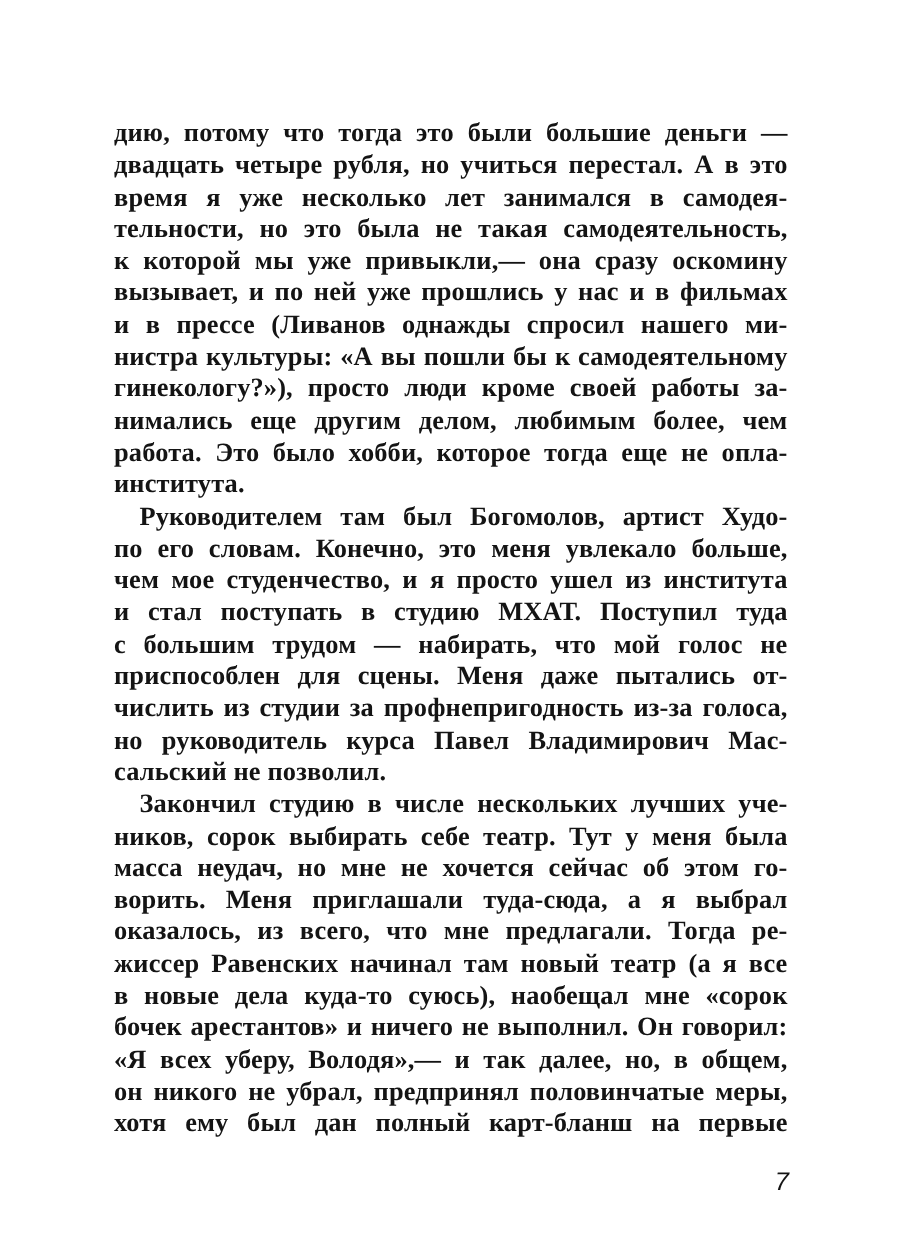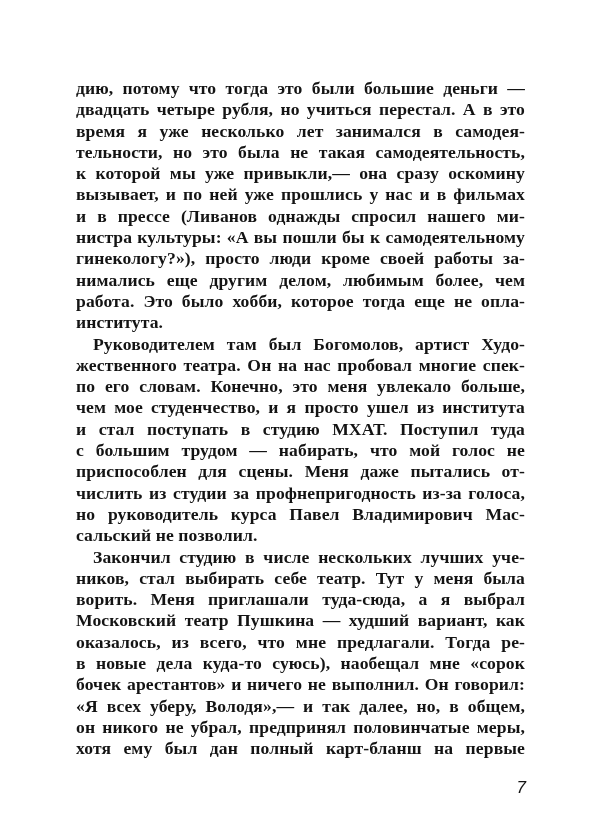--- a/index.html
+++ b/index.html
@@ -65,37 +65,37 @@
     <span class="line">и в прессе (Ливанов однажды спросил нашего ми-</span>
     <span class="line">нистра культуры: «А вы пошли бы к самодеятельному</span>
     <span class="line">гинекологу?»), просто люди кроме своей работы за-</span>
     <span class="line">нимались еще другим делом, любимым более, чем</span>
     <span class="line">работа. Это было хобби, которое тогда еще не опла-</span>
     <span class="line last">института.</span>
   </div>
 
   <div>
     <span class="line indent">Руководителем там был Богомолов, артист Худо-</span>
-    <span class="line">жественного театра. Он на нас пробовал многие спек-</span>
     <span class="line">по его словам. Конечно, это меня увлекало больше,</span>
     <span class="line">чем мое студенчество, и я просто ушел из института</span>
     <span class="line">и стал поступать в студию МХАТ. Поступил туда</span>
     <span class="line">с большим трудом — набирать, что мой голос не</span>
     <span class="line">приспособлен для сцены. Меня даже пытались от-</span>
     <span class="line">числить из студии за профнепригодность из-за голоса,</span>
     <span class="line">но руководитель курса Павел Владимирович Мас-</span>
     <span class="line last">сальский не позволил.</span>
   </div>
 
   <div>
     <span class="line indent">Закончил студию в числе нескольких лучших уче-</span>
-    <span class="line">ников, стал выбирать себе театр. Тут у меня была</span>
+    <span class="line">ников, сорок выбирать себе театр. Тут у меня была</span>
+    <span class="line">масса неудач, но мне не хочется сейчас об этом го-</span>
     <span class="line">ворить. Меня приглашали туда-сюда, а я выбрал</span>
-    <span class="line">Московский театр Пушкина — худший вариант, как</span>
     <span class="line">оказалось, из всего, что мне предлагали. Тогда ре-</span>
+    <span class="line">жиссер Равенских начинал там новый театр (а я все</span>
     <span class="line">в новые дела куда-то суюсь), наобещал мне «сорок</span>
     <span class="line">бочек арестантов» и ничего не выполнил. Он говорил:</span>
     <span class="line">«Я всех уберу, Володя»,— и так далее, но, в общем,</span>
     <span class="line">он никого не убрал, предпринял половинчатые меры,</span>
     <span class="line">хотя ему был дан полный карт-бланш на первые</span>
   </div>
 </div>
 
 <div class="page-number">7</div>
 

